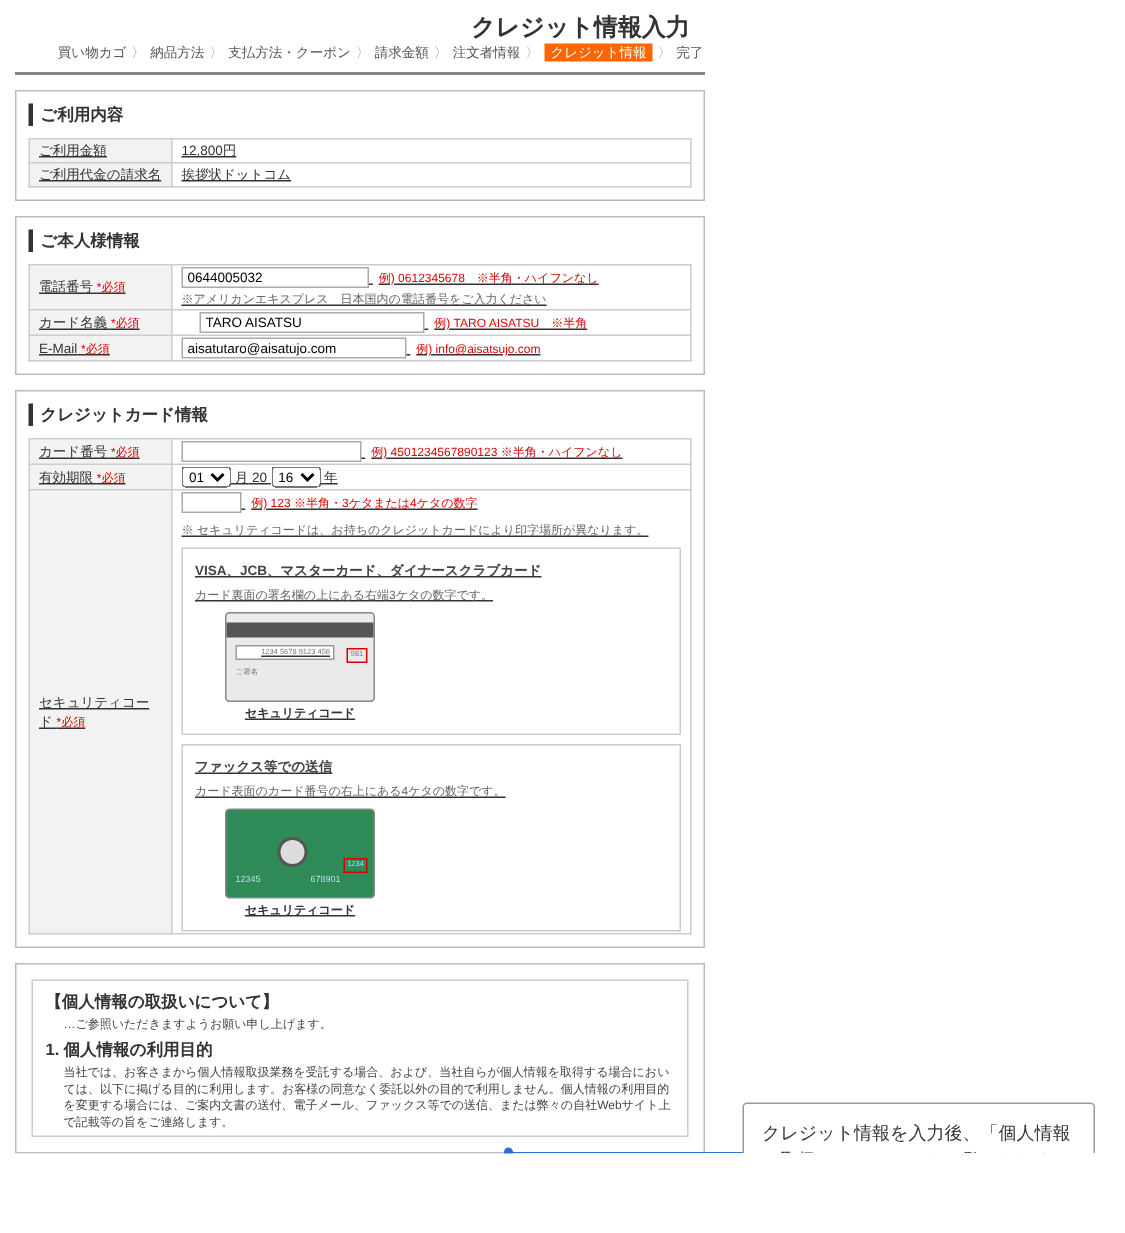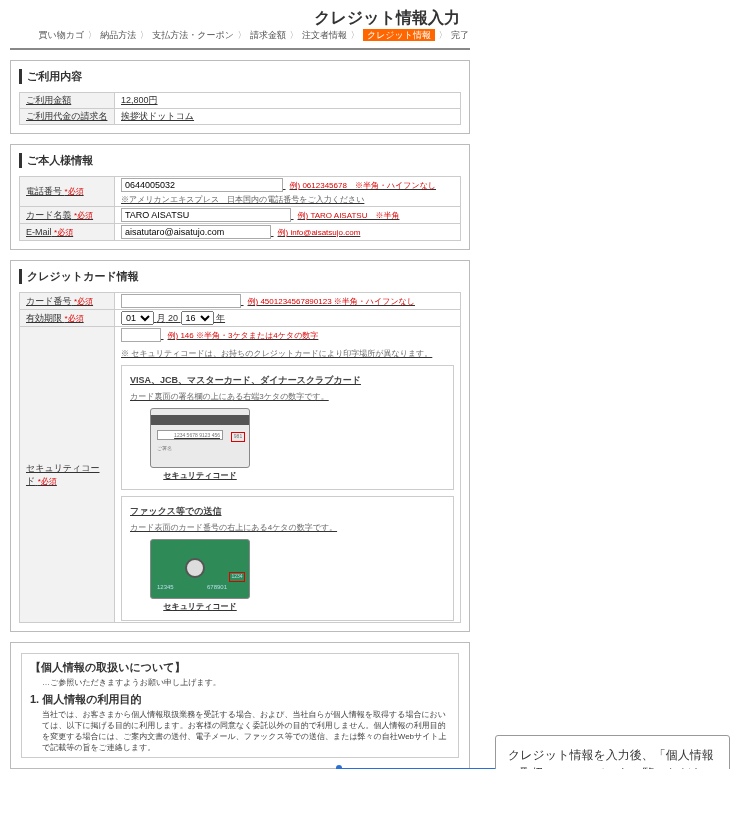--- a/index.html
+++ b/index.html
@@ -69,29 +69,29 @@
       </table>
   </div>
 
   <div class="section">
     <div class="section-title">ご本人様情報</div>
     <table class="form">
       <tbody>
           <tr>
         <td class="label"><span>電話番号</span> <span class="req">*必須</span></td>
         <td>
-          <input type="text" style="width: 162px;" value="0644005032">
+          <input type="text" style="width: 125px;" value="0644005032">
           <span class="hint">例) 0612345678　※半角・ハイフンなし</span>
           <div class="note">※アメリカンエキスプレス　日本国内の電話番号をご入力ください</div>
         </td>
       </tr>
       <tr>
         <td class="label"><span>カード名義</span> <span class="req">*必須</span></td>
         <td>
-          <input type="text" style="width: 170px;" value="TARO AISATSU">
+          <input type="text" style="width: 150px; margin-left: 12px;" value="TARO AISATSU">
           <span class="hint">例) TARO AISATSU　※半角</span>
         </td>
       </tr>
       <tr>
         <td class="label"><span>E-Mail</span> <span class="req">*必須</span></td>
         <td>
           <input type="text" style="width: 150px;" value="aisatutaro@aisatujo.com">
           <span class="hint">例) info@aisatsujo.com</span>
         </td>
       </tr>
@@ -117,21 +117,21 @@
           <span>月</span>
           <span>20</span>
           <select><option>16</option></select>
           <span>年</span>
         </td>
       </tr>
       <tr>
         <td class="label"><span>セキュリティコード</span> <span class="req">*必須</span></td>
         <td>
           <input type="password" style="width: 40px;">
-          <span class="hint">例) 146 ※半角・3ケタまたは4ケタの数字</span>
+          <span class="hint">例) 123 ※半角・3ケタまたは4ケタの数字</span>
           <div class="note" style="margin-top:6px">※ セキュリティコードは、お持ちのクレジットカードにより印字場所が異なります。</div>
 
           <div class="inner-box">
             <div class="card-heading">VISA、JCB、マスターカード、ダイナースクラブカード</div>
             <div class="card-desc">カード裏面の署名欄の上にある右端3ケタの数字です。</div>
             <div class="card-img card-gray">
               <div class="band"></div>
               <div class="name">ご署名</div>
               <div class="sig">1234 5678 9123 456</div>
               <div class="cvv-mark">981</div>

